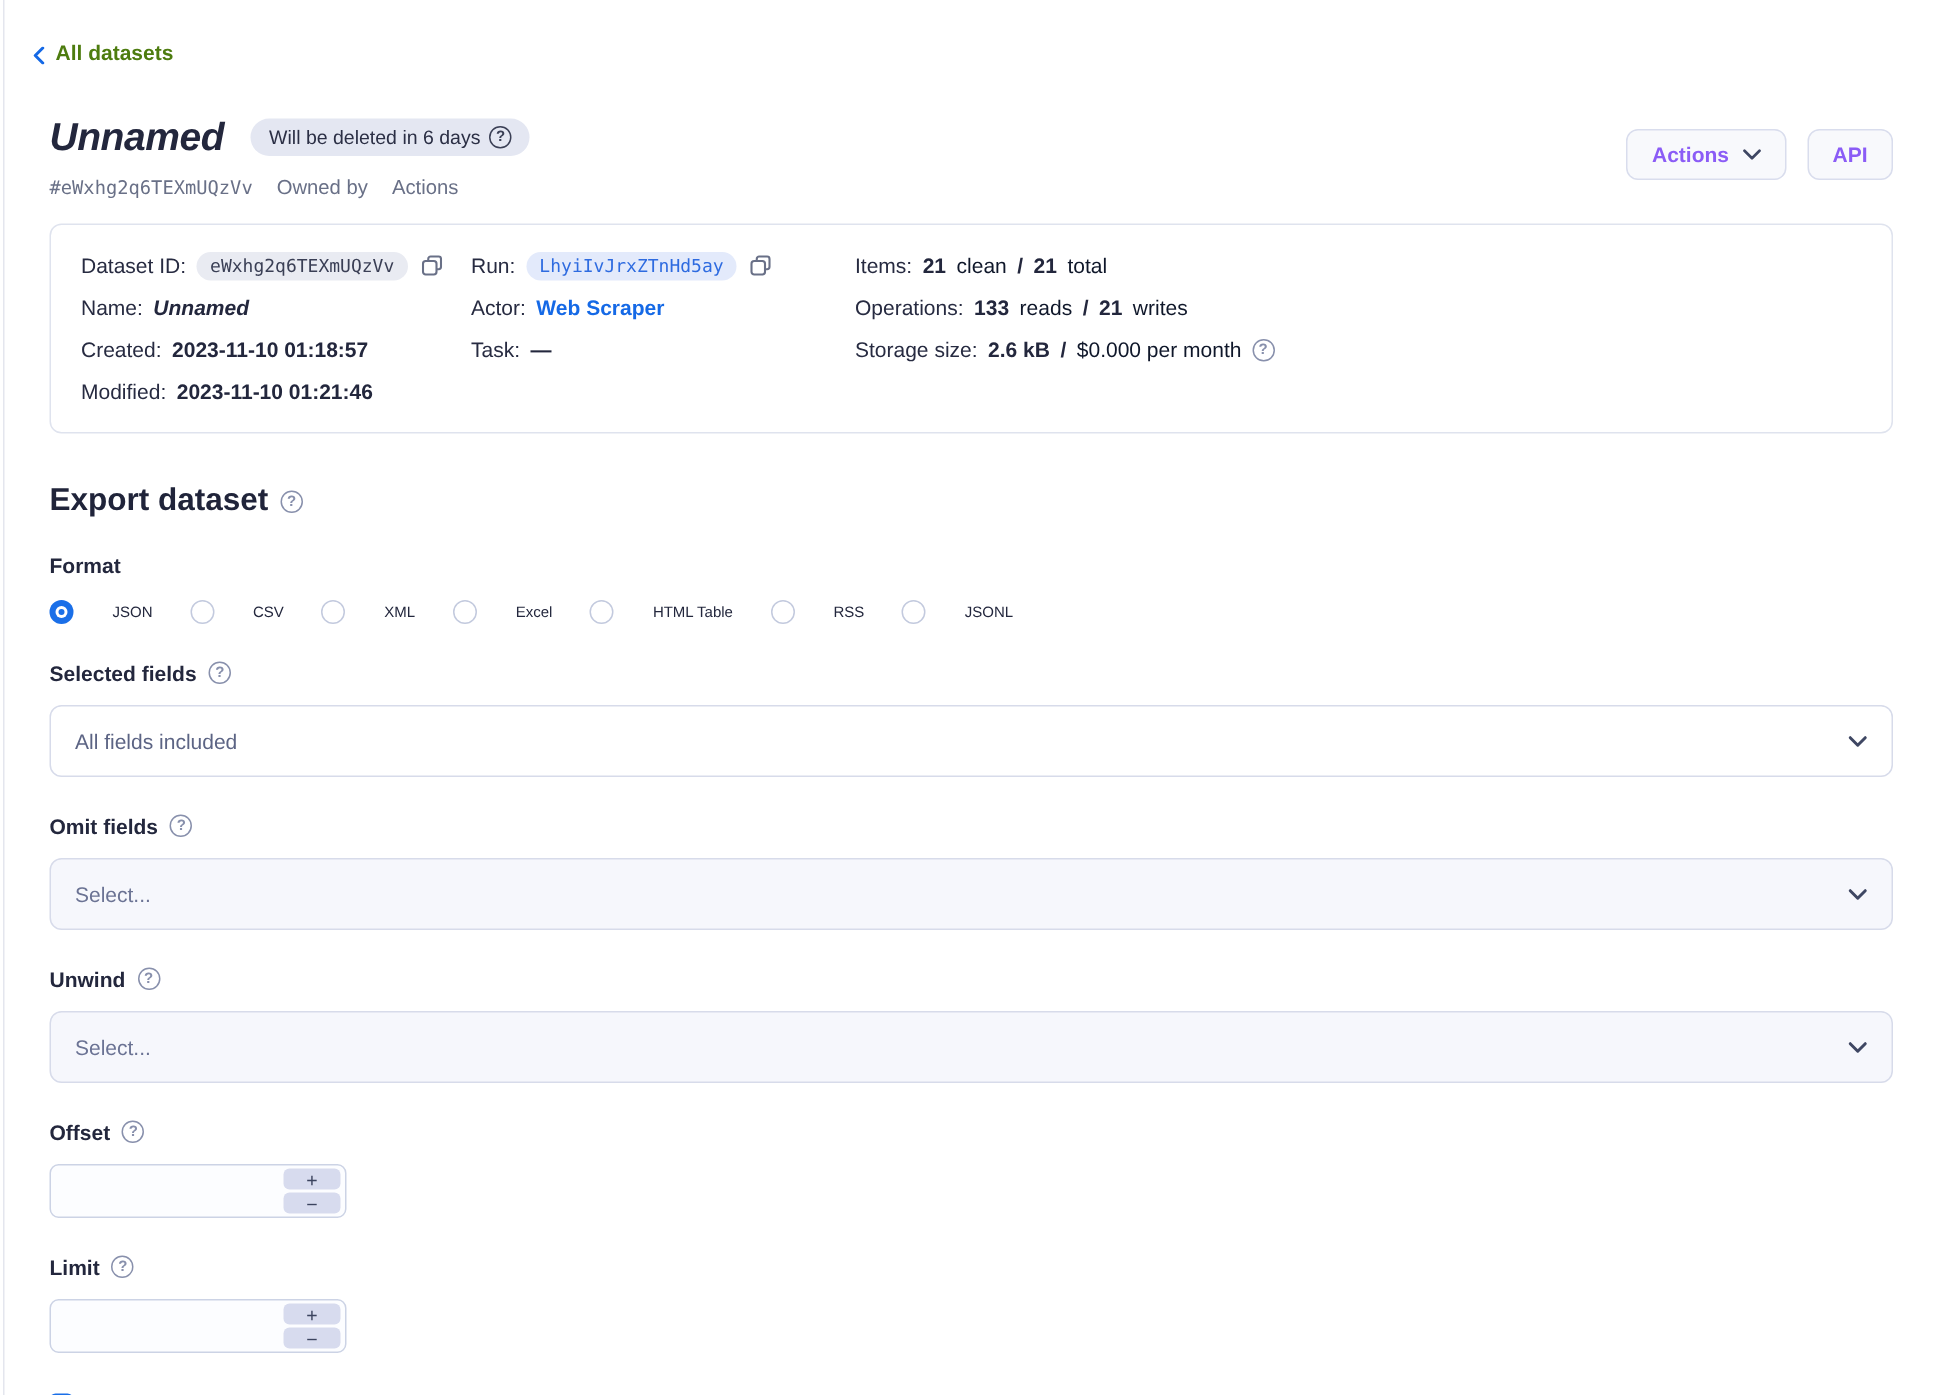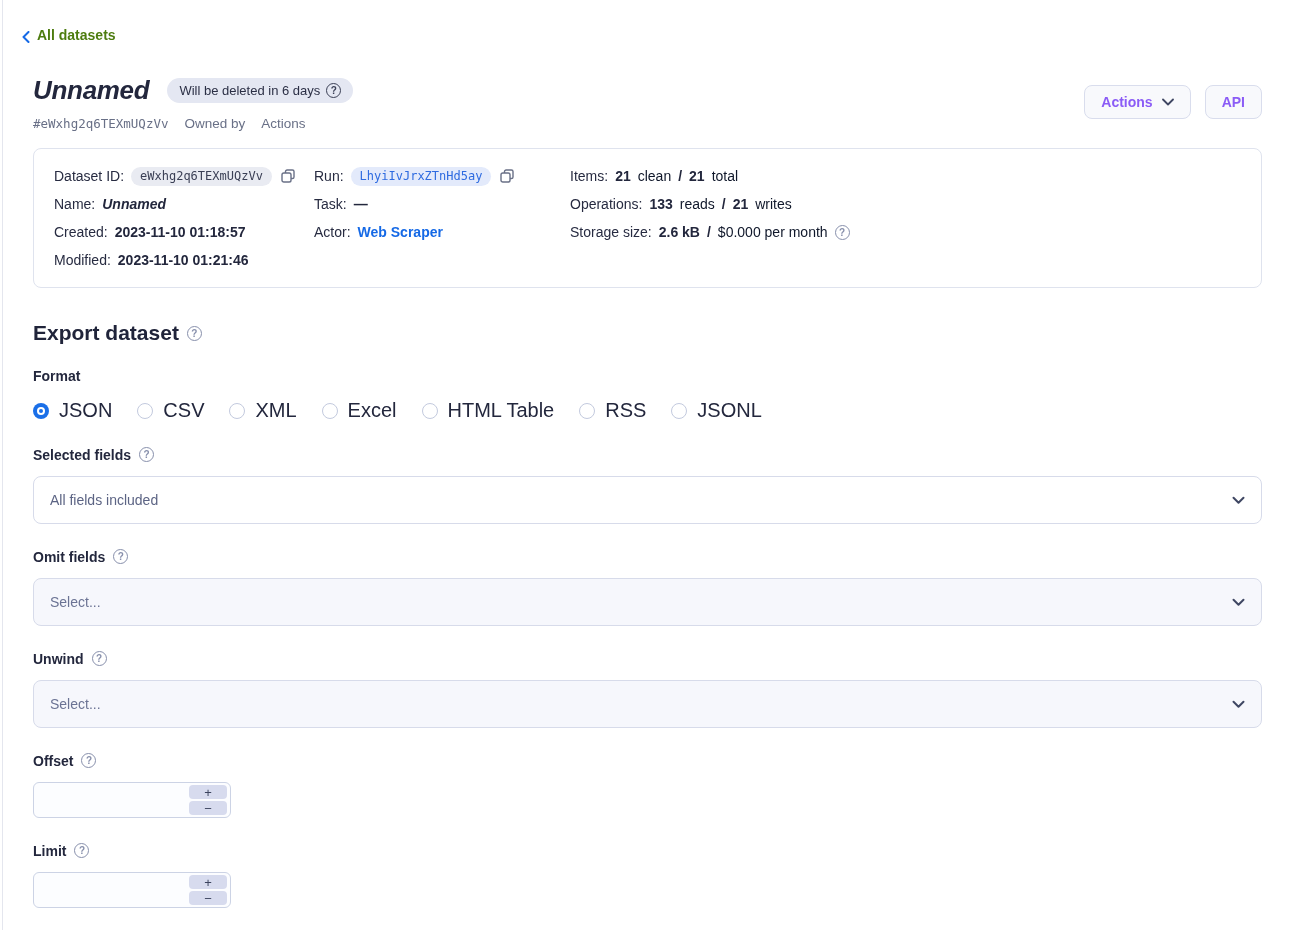--- a/index.html
+++ b/index.html
@@ -34,21 +34,21 @@
   .copy-btn { display:inline-flex; cursor:pointer; margin-left:2px; }
   .link { color:#1569e6; font-weight:700; cursor:pointer; }
 
   
   .section-heading { display:flex; align-items:center; gap:8px; margin-top:33px; font-size:21px; font-weight:700; color:#20243a; }
   .field-label { display:flex; align-items:flex-start; gap:8px; font-size:14px; font-weight:700; color:#23273d; }
   .help { display:inline-flex; align-items:center; justify-content:center; width:15px; height:15px; border:1.3px solid #8890ac; border-radius:50%; color:#8890ac; font-size:10px; font-weight:700; flex-shrink:0; }
 
   .format-label { margin-top:23px; }
   .radio-row { display:flex; align-items:center; gap:25px; margin-top:15px; }
-  .radio-item { display:inline-flex; align-items:center; gap:10px; font-size:20px; color:#23273d; cursor:pointer; }
+  .radio-item { display:inline-flex; align-items:center; gap:26px; font-size:10px; color:#23273d; cursor:pointer; }
   .radio { width:16px; height:16px; border-radius:50%; border:1px solid #c3cade; background:#fff; position:relative; }
   .radio.checked { border:none; background:#1a6fe8; }
   .radio.checked::after { content:""; position:absolute; left:4px; top:4px; width:8px; height:8px; border-radius:50%; background:#fff; }
   .radio.checked::before { content:""; position:absolute; left:6px; top:6px; width:4px; height:4px; border-radius:50%; background:#1a6fe8; z-index:1; }
 
   .label-gap { margin-top:25px; }
   .select-box { margin-top:13px; height:48px; border:1px solid #d7dbea; border-radius:8px; display:flex; align-items:center; justify-content:space-between; padding:0 16px; font-size:14px; cursor:pointer; }
   .select-white { background:#ffffff; color:#5c6484; }
   .select-light { background:#f6f7fc; color:#6b7394; }
 
@@ -137,26 +137,26 @@
         <span class="ilabel">Run:</span>
         <span class="pill pill-blue">LhyiIvJrxZTnHd5ay</span>
         <span class="copy-btn">
           <svg width="14" height="14" viewBox="0 0 14 14" fill="none" stroke="#697087" stroke-width="1.4">
               <rect x="1" y="4" width="9" height="9" rx="1.8"></rect>
               <path d="M4.5 4V2.6A1.6 1.6 0 0 1 6.1 1h5.3A1.6 1.6 0 0 1 13 2.6v5.3a1.6 1.6 0 0 1-1.6 1.6H10"></path>
             </svg>
         </span>
       </div>
       <div class="info-row">
+        <span class="ilabel">Actor:</span>
+        <span class="link">Web Scraper</span>
+      </div>
+      <div class="info-row">
         <span class="ilabel">Task:</span>
         <span class="ivalue-bold">—</span>
-      </div>
-      <div class="info-row">
-        <span class="ilabel">Actor:</span>
-        <span class="link">Web Scraper</span>
       </div>
     </div>
     <div class="info-col">
       <div class="info-row">
         <span class="ilabel">Items:</span>
         <span class="ivalue-bold">21</span>
         <span class="muted">clean</span>
         <span class="ivalue-bold">/</span>
         <span class="ivalue-bold">21</span>
         <span class="muted">total</span>

